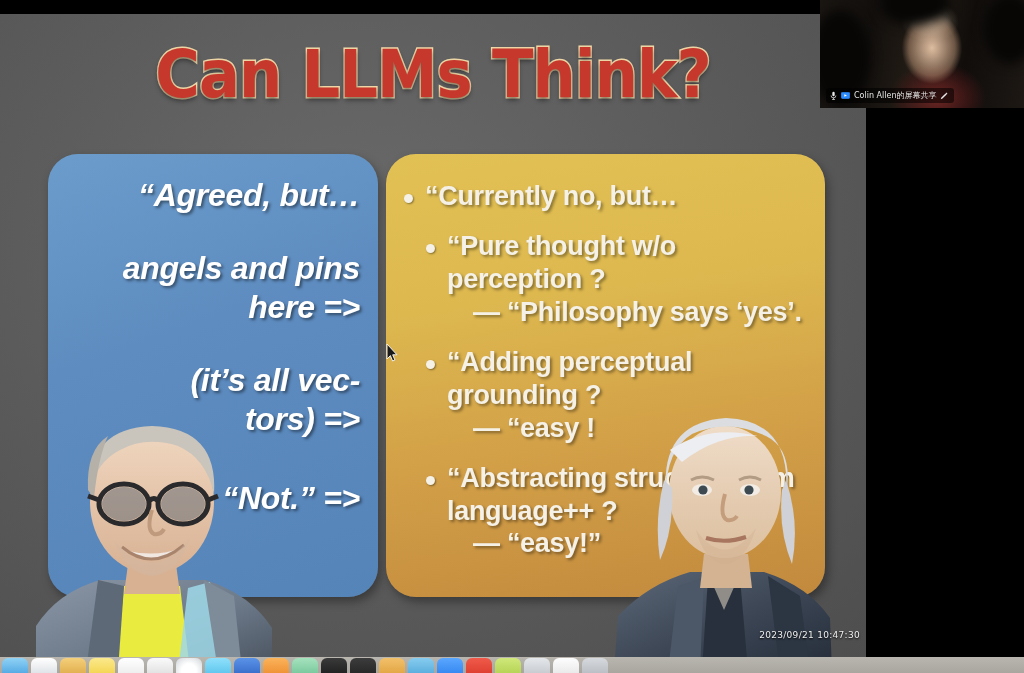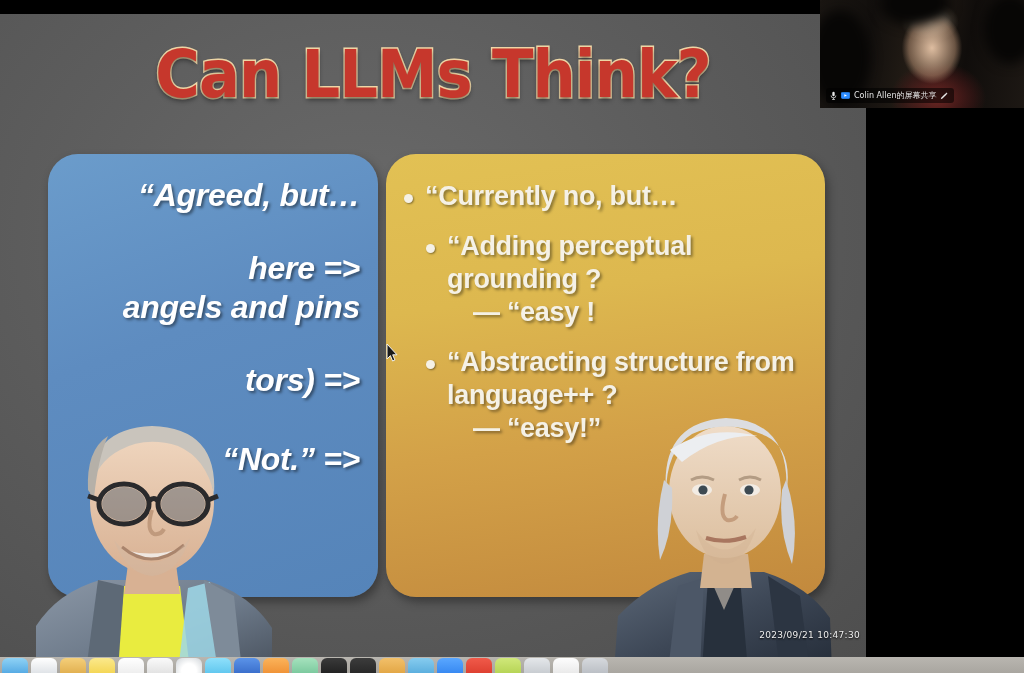--- a/index.html
+++ b/index.html
@@ -126,40 +126,48 @@
 <div id="root">
 
   <div id="shared-screen">
 
     <div id="slide-title">Can LLMs Think?</div>
 
     <div class="panel" id="panel-left">
       <div id="left-text">
         <div class="para gap-big">“Agreed, but…</div>
         <div class="para" style="margin-bottom:0">
+          <div>angels and pins</div>
           <div>here  =&gt;</div>
-          <div>angels and pins</div>
         </div>
         <div class="para" style="margin-top:34px;margin-bottom:0">
+          <div>(it’s all vec-</div>
           <div>tors) =&gt;</div>
         </div>
         <div class="para" style="margin-top:40px">“Not.” =&gt;</div>
       </div>
     </div>
 
     <div class="panel" id="panel-right">
       <div id="right-list">
 
         <div class="bullet-row">
           <span class="dot"></span>
           <span class="btext">
             <span>“Currently no, but…</span>
           </span>
         </div>
 
+        <div class="bullet-row indent">
+          <span class="dot"></span>
+          <span class="btext">
+            <span>“Pure thought w/o perception ?</span>
+            <span class="sub">— “Philosophy says ‘yes’.</span>
+          </span>
+        </div>
 
         <div class="bullet-row indent">
           <span class="dot"></span>
           <span class="btext">
             <span>“Adding perceptual grounding ?</span>
             <span class="sub">— “easy !</span>
           </span>
         </div>
 
         <div class="bullet-row indent">

